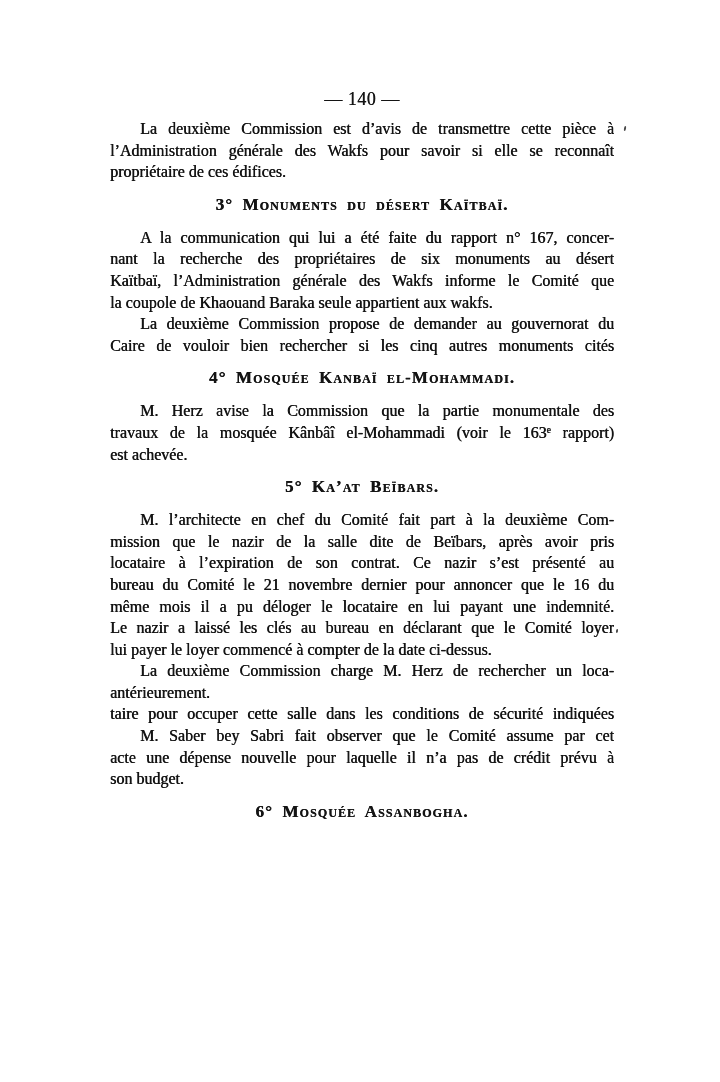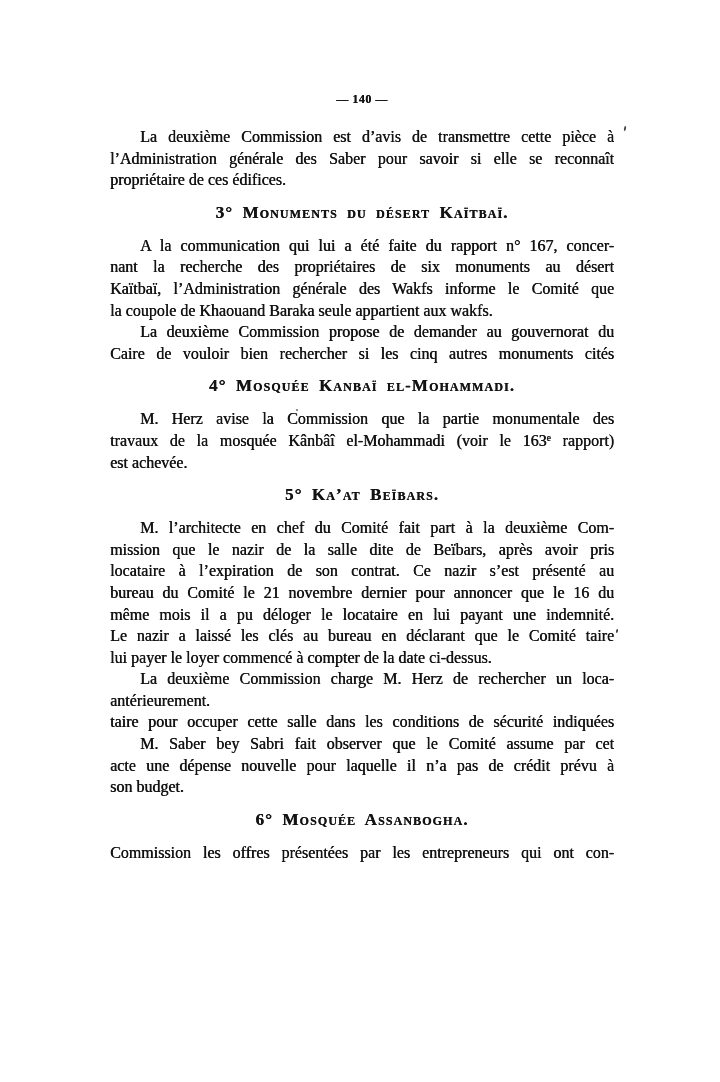--- a/index.html
+++ b/index.html
@@ -16,24 +16,24 @@
     color: #141414;
   }
   .sheet {
     position: absolute;
     left: 110px;
     top: 88px;
     width: 504px;
   }
   .page-number {
     text-align: center;
-    font-size: 12px;
-    font-weight: 700;
+    font-size: 18px;
+    font-weight: 400;
     line-height: 22px;
-    margin-bottom: 16px;
+    margin-bottom: 8px;
     letter-spacing: 0.5px;
     text-shadow: 0.3px 0 0 currentColor;
   }
   .para {
     margin: 0;
   }
   .line {
     font-size: 16px;
     line-height: 21.6px;
     text-align: justify;
@@ -77,21 +77,21 @@
   .speck-c { left: 616px; top: 629px; width: 2px; height: 4px; transform: rotate(10deg); }
 </style>
 </head>
 <body>
 
 <div class="sheet">
   <div class="page-number">— 140 —</div>
   <div>
       <div class="para">
         <div class="line indent">La deuxième Commission est d’avis de transmettre cette pièce à</div>
-        <div class="line">l’Administration générale des Saber pour savoir si elle se reconnaît</div>
+        <div class="line">l’Administration générale des Wakfs pour savoir si elle se reconnaît</div>
         <div class="line final">propriétaire de ces édifices.</div>
       </div>
       <div class="heading">3° Monuments du désert Kaïtbaï.</div>
       <div class="para">
         <div class="line indent">A la communication qui lui a été faite du rapport n° 167, concer-</div>
         <div class="line">nant la recherche des propriétaires de six monuments au désert</div>
         <div class="line">Kaïtbaï, l’Administration générale des Wakfs informe le Comité que</div>
         <div class="line final">la coupole de Khaouand Baraka seule appartient aux wakfs.</div>
       </div>
       <div class="para">
@@ -104,35 +104,34 @@
         <div class="line">travaux de la mosquée Kânbâî el-Mohammadi (voir le 163<sup>e</sup> rapport)</div>
         <div class="line final">est achevée.</div>
       </div>
       <div class="heading">5° Ka’at Beïbars.</div>
       <div class="para">
         <div class="line indent">M. l’architecte en chef du Comité fait part à la deuxième Com-</div>
         <div class="line">mission que le nazir de la salle dite de Beïbars, après avoir pris</div>
         <div class="line">locataire à l’expiration de son contrat. Ce nazir s’est présenté au</div>
         <div class="line">bureau du Comité le 21 novembre dernier pour annoncer que le 16 du</div>
         <div class="line">même mois il a pu déloger le locataire en lui payant une indemnité.</div>
-        <div class="line">Le nazir a laissé les clés au bureau en déclarant que le Comité taire</div>
+        <div class="line">Le nazir a laissé les clés au bureau en déclarant que le Comité loyer</div>
         <div class="line final">lui payer le loyer commencé à compter de la date ci-dessus.</div>
       </div>
       <div class="para">
         <div class="line indent">La deuxième Commission charge M. Herz de rechercher un loca-</div>
         <div class="line final">antérieurement.</div>
         <div class="line">taire pour occuper cette salle dans les conditions de sécurité indiquées</div>
       </div>
       <div class="para">
         <div class="line indent">M. Saber bey Sabri fait observer que le Comité assume par cet</div>
         <div class="line">acte une dépense nouvelle pour laquelle il n’a pas de crédit prévu à</div>
         <div class="line final">son budget.</div>
       </div>
       <div class="heading">6° Mosquée Assanbogha.</div>
       <div class="para">
-        <div class="line">Commission les offres présentées par les entrepreneurs qui ont con-</div>
       </div>
     </div>
 </div>
 
 <div class="ink-speck speck-a"></div>
 <div class="ink-speck speck-b"></div>
 <div class="ink-speck speck-c"></div>
 
 </body></html>

